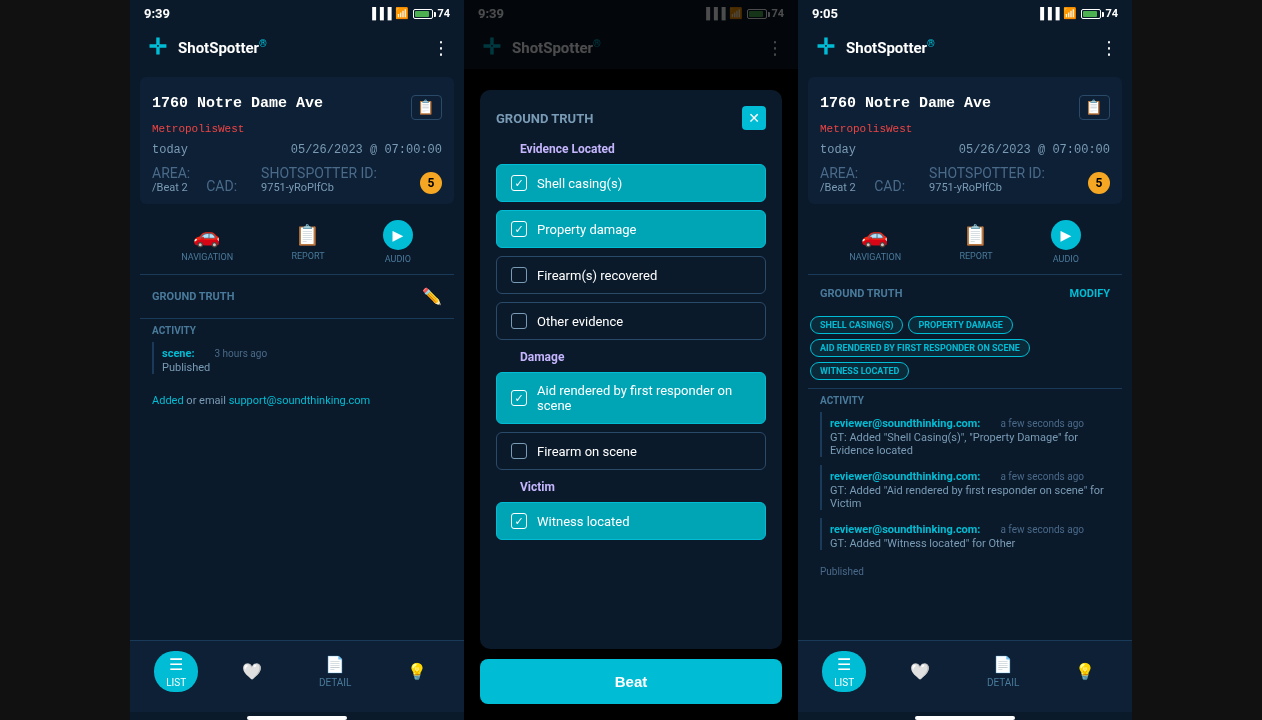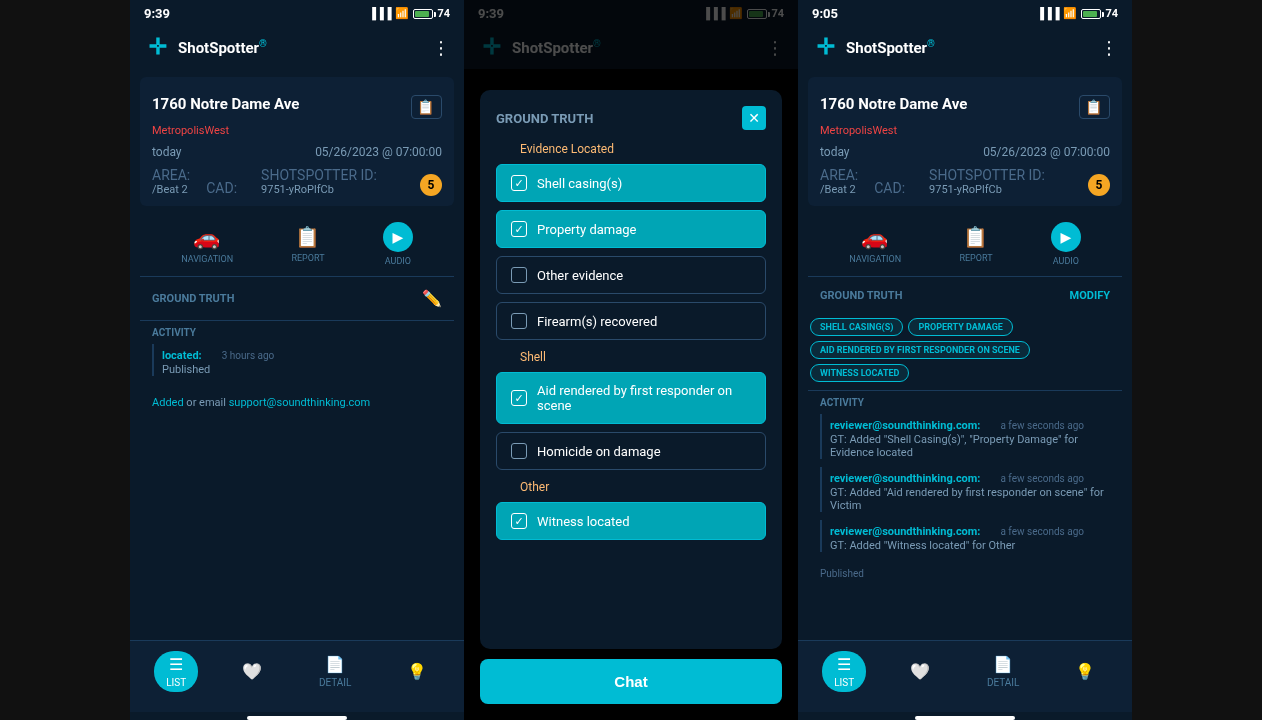--- a/index.html
+++ b/index.html
@@ -81,20 +81,21 @@
       margin: 8px 10px;
       border-radius: 6px;
       padding: 10px 12px;
       color: #fff;
     }
     .card-title { font-size: 15px; font-weight: bold; color: #fff; }
     .card-subtitle { font-size: 11px; color: #ef4444; margin-top: 11px; }
     .card-row {
       display: flex; justify-content: space-between; align-items: center;
       margin-top: 8px;
+      font-family: Liberation Mono, monospace;
     }
     .card-date { font-size: 12px; color: #7a9bb5; }
     .card-icon-btn {
       background: none; border: 1.5px solid #2a4a6a; border-radius: 4px;
       color: #7a9bb5; padding: 3px 6px; font-size: 14px; cursor: pointer;
     }
     .card-meta {
       display: flex; gap: 16px; margin-top: 8px; align-items: flex-end;
     }
     .meta-item { font-size: 10px; color: #7a9bb5; }
@@ -172,21 +173,21 @@
     .modal-header {
       display: flex; justify-content: space-between; align-items: center;
       margin-bottom: 12px;
     }
     .modal-title { color: #7a9bb5; font-size: 13px; font-weight: bold; text-transform: uppercase; }
     .close-btn {
       background: #00bcd4; color: #fff; border: none;
       width: 24px; height: 24px; border-radius: 4px;
       font-size: 14px; cursor: pointer; display: flex; align-items: center; justify-content: center;
     }
-    .section-title { color: #fdba74; font-size: 12px; font-weight: normal; margin-bottom: 8px; padding-left: 24px; }
+    .section-title { color: #c4b5fd; font-size: 12px; font-weight: bold; margin-bottom: 8px; padding-left: 24px; }
     .checkbox-item {
       display: flex; align-items: center; gap: 10px;
       border: 1.5px solid #2a4a6a; border-radius: 6px;
       padding: 10px 14px; margin-bottom: 8px;
       color: #fff; font-size: 13px; cursor: pointer;
       background: transparent;
     }
     .checkbox-item.checked { background: #00a5b5; border-color: #00bcd4; }
     .checkbox-box {
       width: 16px; height: 16px; border: 1.5px solid #7a9bb5;
@@ -289,21 +290,21 @@
   <div class="section-label">
     <span>GROUND TRUTH</span>
     <span class="edit-icon">✏️</span>
   </div>
   <div class="divider"></div>
 
   <div class="activity-section">
     <div class="activity-label">ACTIVITY</div>
     <div class="activity-item">
       <div>
-        <span class="activity-user">located:</span>
+        <span class="activity-user">scene:</span>
         <span class="activity-time">3 hours ago</span>
         <div class="activity-text">Published</div>
       </div>
     </div>
   </div>
 
   <div style="padding: 8px 22px; font-size:11px; color:#7a9bb5;">
     <span style="color:#00bcd4; cursor:pointer;">Added</span>
     <span>or email</span>
     <span style="color:#00bcd4;">support@soundthinking.com</span>
@@ -369,48 +370,48 @@
         <span>Shell casing(s)</span>
       </div>
       <div class="checkbox-item checked">
         <div class="checkbox-box checked">
             <span class="check-mark">✓</span>
           </div>
         <span>Property damage</span>
       </div>
       <div class="checkbox-item">
         <div class="checkbox-box"></div>
-        <span>Other evidence</span>
+        <span>Firearm(s) recovered</span>
       </div>
       <div class="checkbox-item">
         <div class="checkbox-box"></div>
-        <span>Firearm(s) recovered</span>
-      </div>
-
-      <div class="section-title" style="margin-top:10px">Shell</div>
+        <span>Other evidence</span>
+      </div>
+
+      <div class="section-title" style="margin-top:10px">Damage</div>
       <div class="checkbox-item checked">
         <div class="checkbox-box checked">
             <span class="check-mark">✓</span>
           </div>
         <span>Aid rendered by first responder on scene</span>
       </div>
       <div class="checkbox-item">
         <div class="checkbox-box"></div>
-        <span>Homicide on damage</span>
-      </div>
-
-      <div class="section-title" style="margin-top:10px">Other</div>
+        <span>Firearm on scene</span>
+      </div>
+
+      <div class="section-title" style="margin-top:10px">Victim</div>
       <div class="checkbox-item checked">
         <div class="checkbox-box checked">
             <span class="check-mark">✓</span>
           </div>
         <span>Witness located</span>
       </div>
     </div>
-    <button class="apply-btn">Chat</button>
+    <button class="apply-btn">Beat</button>
   </div>
 </div>
 
 <div class="screen">
 
   <div class="status-bar">
     <span class="time">9:05</span>
     <div class="status-icons">
       <span>▐▐▐</span>
       <span>📶</span>

